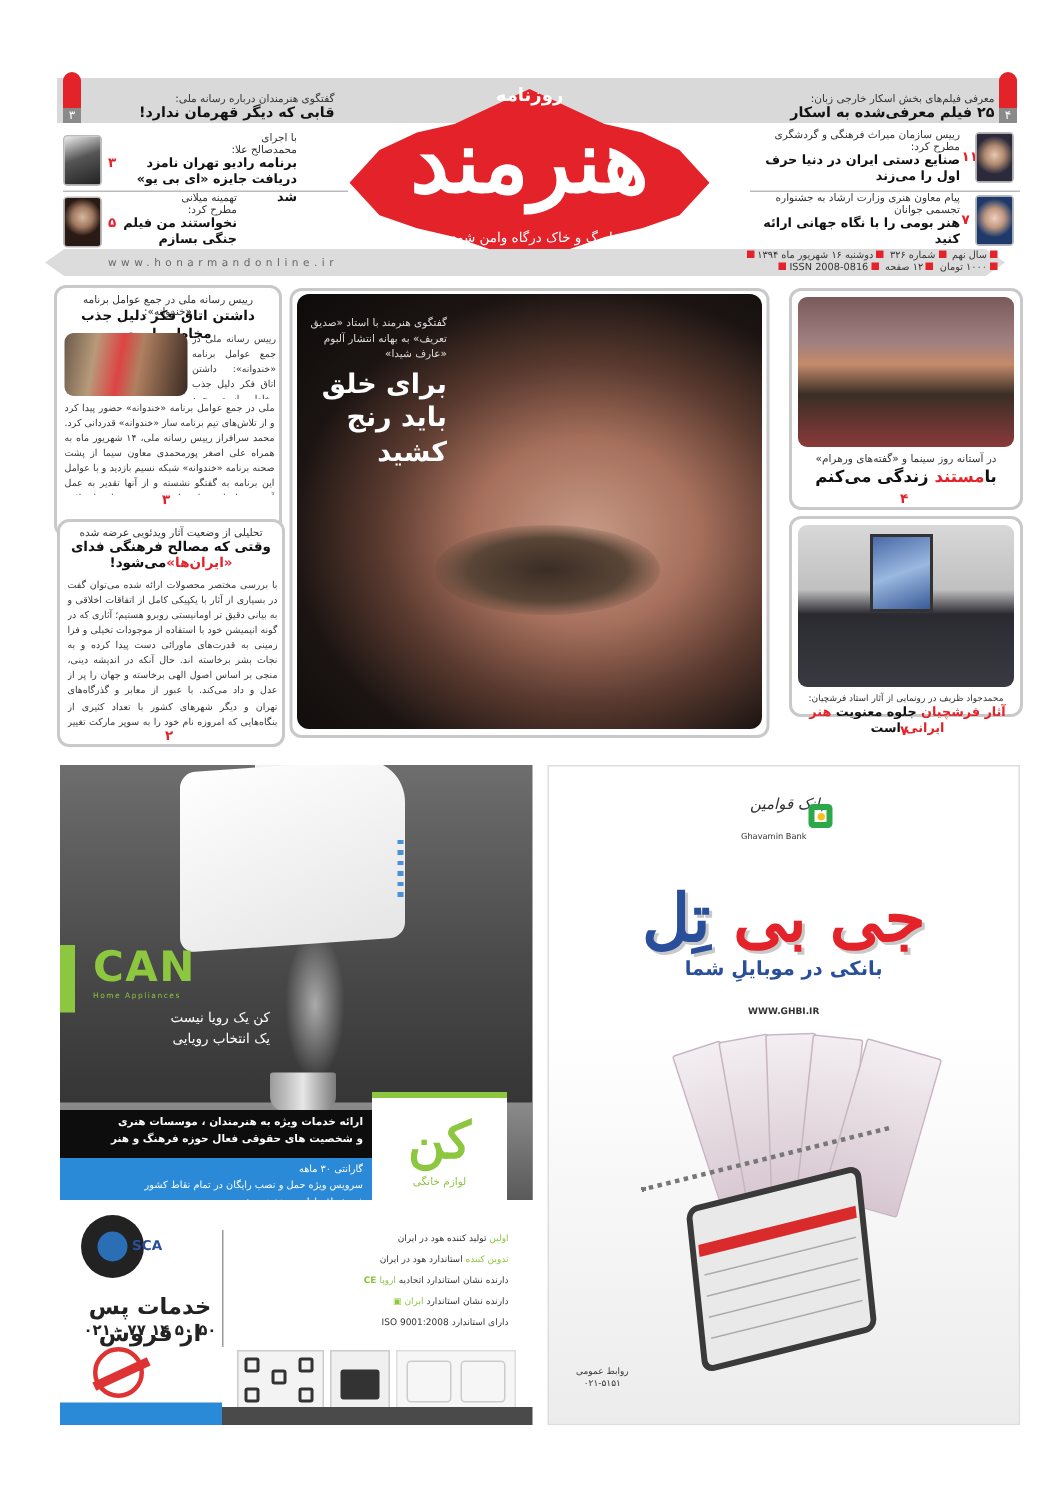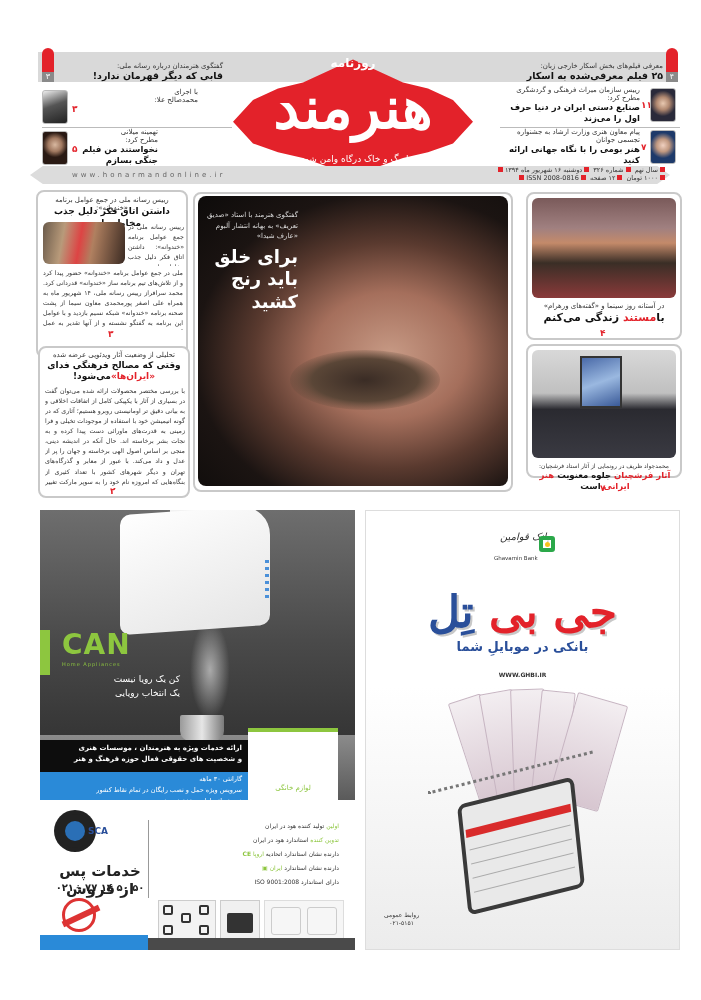--- a/index.html
+++ b/index.html
@@ -112,20 +112,21 @@
   <div class="kicker">گفتگوی هنرمندان درباره رسانه ملی:</div>
   <div class="headline-sm">قابی که دیگر قهرمان ندارد!</div>
 </div>
 
 <div class="abs" style="left:42px; top:88px; width:190px; height:40px; border-bottom:1px solid #bbb;">
   <div class="abs thumb" style="left:0; top:2px; background:linear-gradient(160deg,#eee,#555 45%,#222);"></div>
   <div class="abs pagenum" style="left:30px; top:16px;">۳</div>
   <div class="abs rtl" style="left:36px; top:0; width:120px;">
     <div class="kicker">با اجرای</div>
     <div class="kicker">محمدصالح علا:</div>
+    <div class="headline-sm" style="font-size:8.5px;">برنامه رادیو تهران نامزد دریافت جایزه «ای بی یو» شد</div>
   </div>
 </div>
 <div class="abs" style="left:42px; top:128px; width:190px; height:40px;">
   <div class="abs thumb" style="left:0; top:3px; background:radial-gradient(circle at 50% 40%,#d8b8a0 0,#a07860 30%,#2a1a14 55%);"></div>
   <div class="abs pagenum" style="left:30px; top:16px;">۵</div>
   <div class="abs rtl" style="left:36px; top:0; width:80px;">
     <div class="kicker">تهمینه میلانی</div>
     <div class="kicker">مطرح کرد:</div>
     <div class="headline-sm" style="font-size:8.5px;">نخواستند من فیلم جنگی بسازم</div>
   </div>
@@ -246,20 +247,21 @@
     </div>
   </div>
   <div class="abs can-blue rtl">
     <div class="can-blue-text">
       <div>گارانتی ۳۰ ماهه</div>
       <div>سرویس ویژه حمل و نصب رایگان در تمام نقاط کشور</div>
       <div>فروش اقساطی و تخفیف ویژه</div>
     </div>
   </div>
   <div class="abs can-white">
+    <div class="abs can-fa-logo">کن</div>
     <div class="abs can-fa-sub">لوازم خانگی</div>
 
   </div>
 </div>
 
 <div class="abs ad-can2">
   <div class="abs gear">
     <div class="abs gear-inner"></div>
   </div>
   <div class="abs sca">SCA</div>

